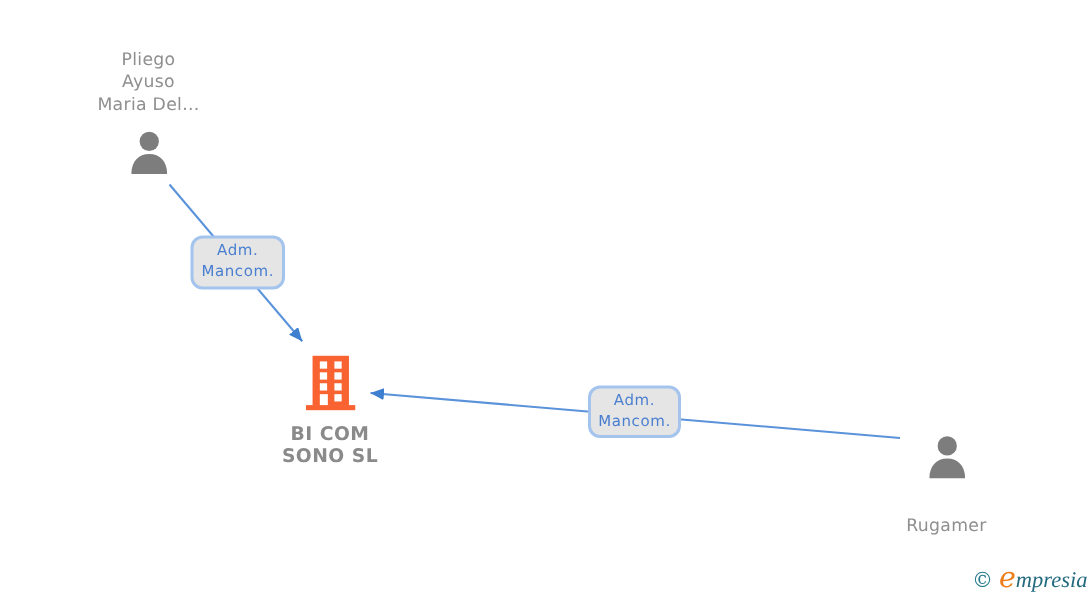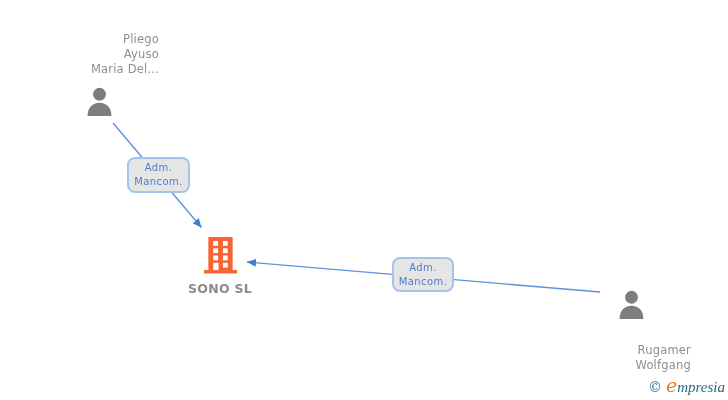--- a/index.html
+++ b/index.html
@@ -22,21 +22,21 @@
     position: absolute;
     z-index: 2;
     text-align: center;
   }
   .node-name {
     font-size: 11.5px;
     line-height: 15px;
     color: #8f8f8f;
     letter-spacing: 0.2px;
   }
-  .node-name .name-line { display: block; text-align: right; }
+  .node-name .name-line { display: block; }
   .company-name {
     font-size: 12.5px;
     line-height: 14.5px;
     font-weight: bold;
     color: #8a8a8a;
     letter-spacing: 0.3px;
   }
   .icon-wrap { display: inline-block; line-height: 0; }
   #node-person1 { left: 39px; top: 32px; width: 120px; }
   #node-person1 .icon-wrap { margin-top: 10px; }
@@ -125,34 +125,34 @@
         <rect x="19.5" y="4" width="5" height="5" fill="#ffffff"></rect>
         <rect x="9.5" y="11.5" width="5" height="5" fill="#ffffff"></rect>
         <rect x="19.5" y="11.5" width="5" height="5" fill="#ffffff"></rect>
         <rect x="9.5" y="19" width="5" height="5" fill="#ffffff"></rect>
         <rect x="19.5" y="19" width="5" height="5" fill="#ffffff"></rect>
         <rect x="9.5" y="26.5" width="5.5" height="7.5" fill="#ffffff"></rect>
         <rect x="19.5" y="26.5" width="5" height="5" fill="#ffffff"></rect>
       </svg>
     </span>
     <div class="company-name">
+      <span class="name-line" style="display:block">BI COM</span>
       <span class="name-line" style="display:block">SONO SL</span>
     </div>
   </div>
 
   <div class="node" id="node-person2">
     <span class="icon-wrap">
       <svg width="29" height="29" viewBox="0 0 28 28" xmlns="http://www.w3.org/2000/svg">
         <circle cx="14" cy="7" r="6.2" fill="#7d7d7d"></circle>
         <path d="M14 15.2 C7.2 15.2 2.5 19.8 2.5 28 L25.5 28 C25.5 19.8 20.8 15.2 14 15.2 Z" fill="#7d7d7d"></path>
       </svg>
     </span>
     <div class="node-name">
       <span class="name-line">Rugamer</span>
-      <span class="name-line">Wolfgang</span>
     </div>
   </div>
 
   <div class="edge-label" id="edge-label-1">
     <span>Adm.</span>
     <span>Mancom.</span>
   </div>
   <div class="edge-label" id="edge-label-2">
     <span>Adm.</span>
     <span>Mancom.</span>

